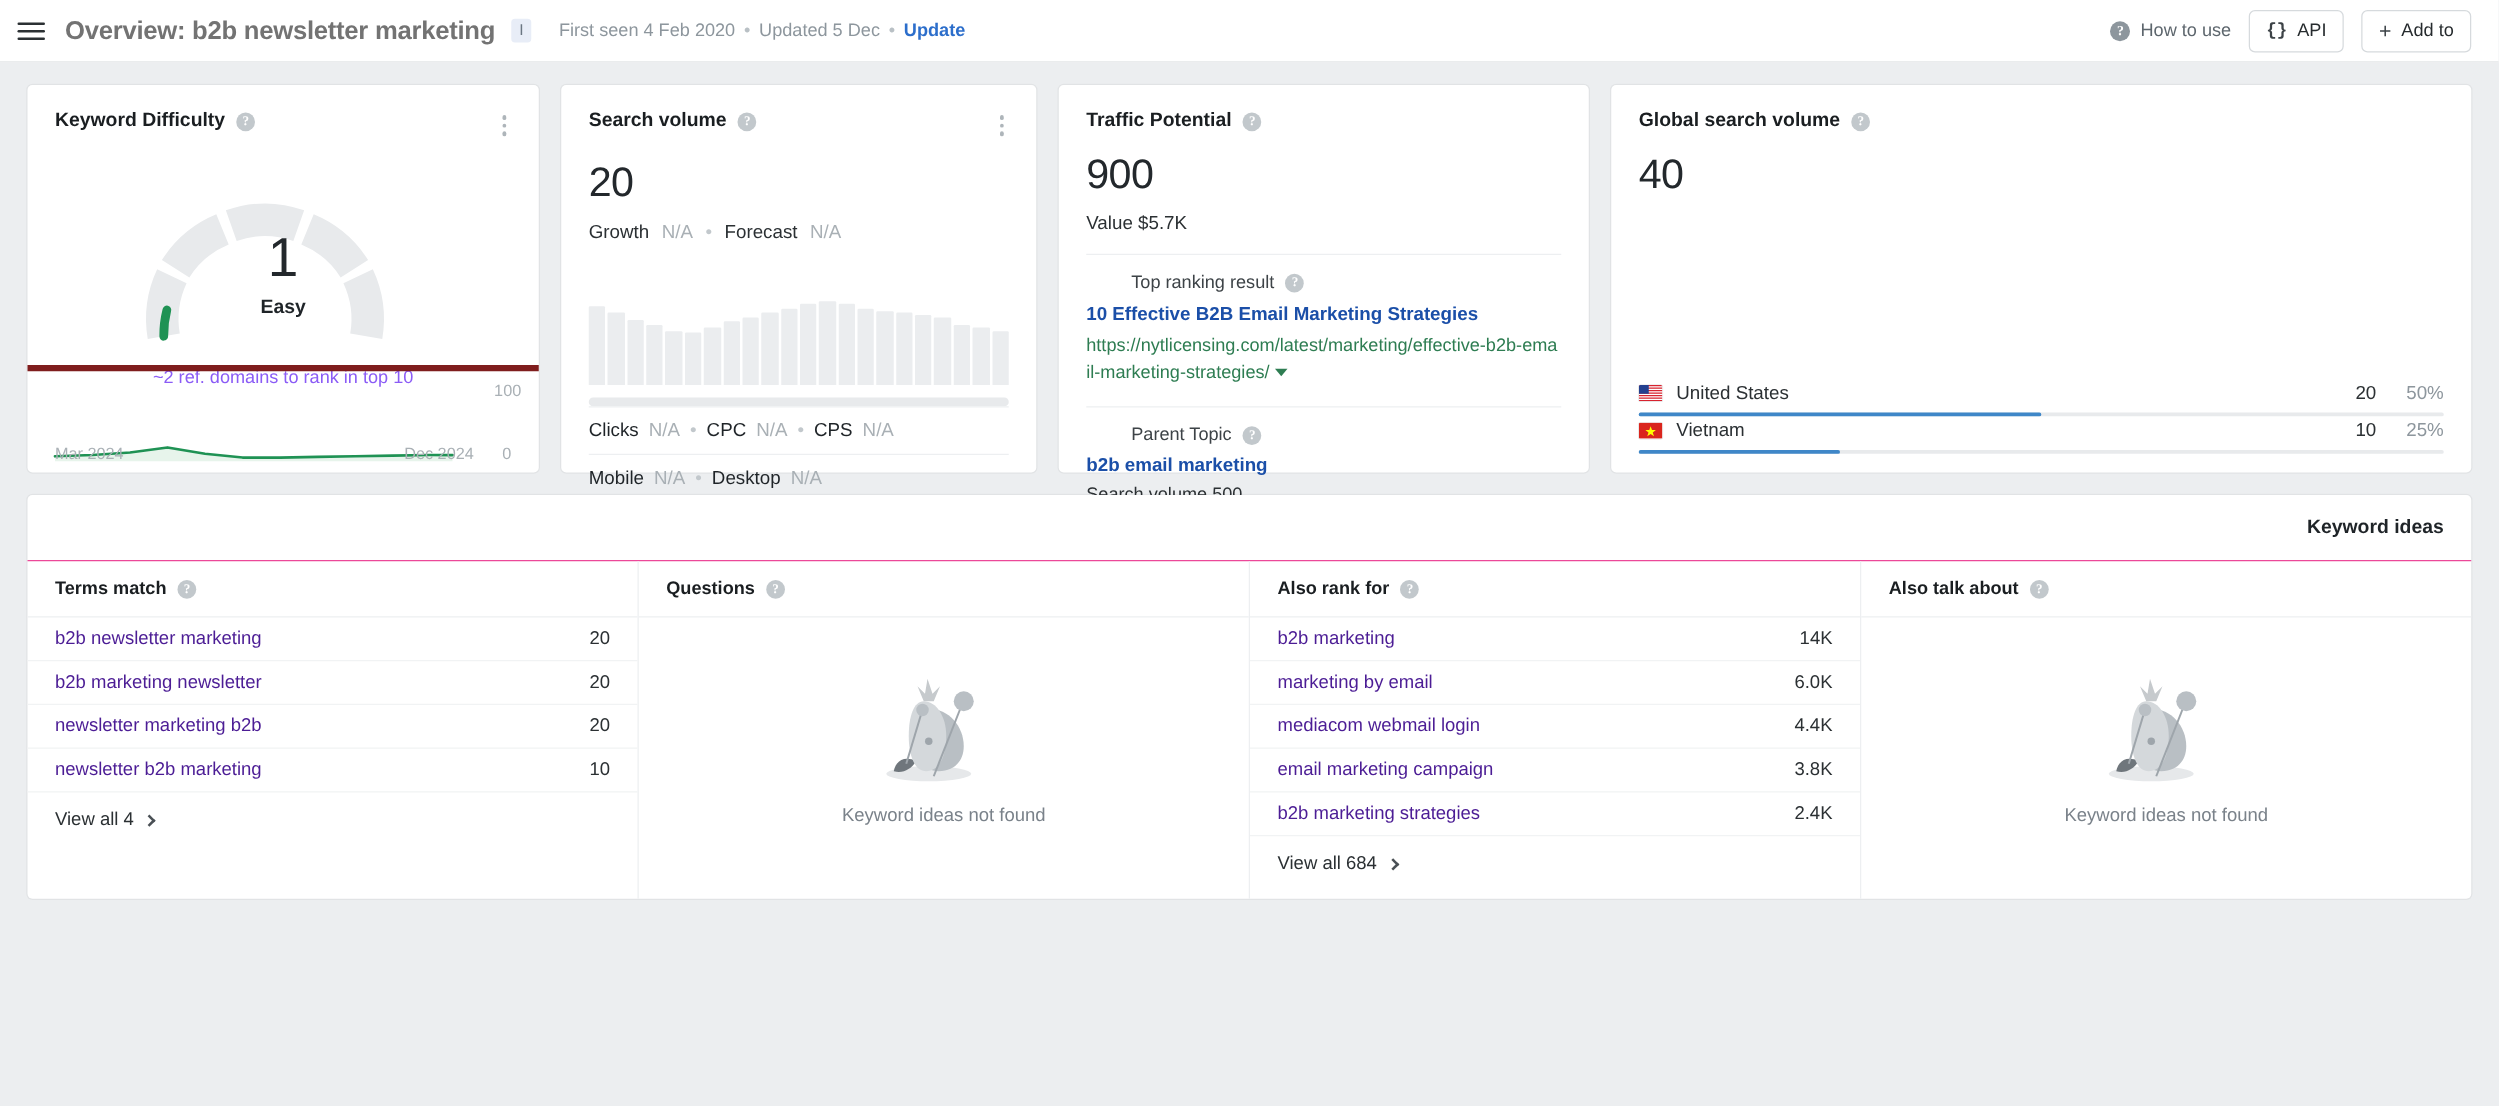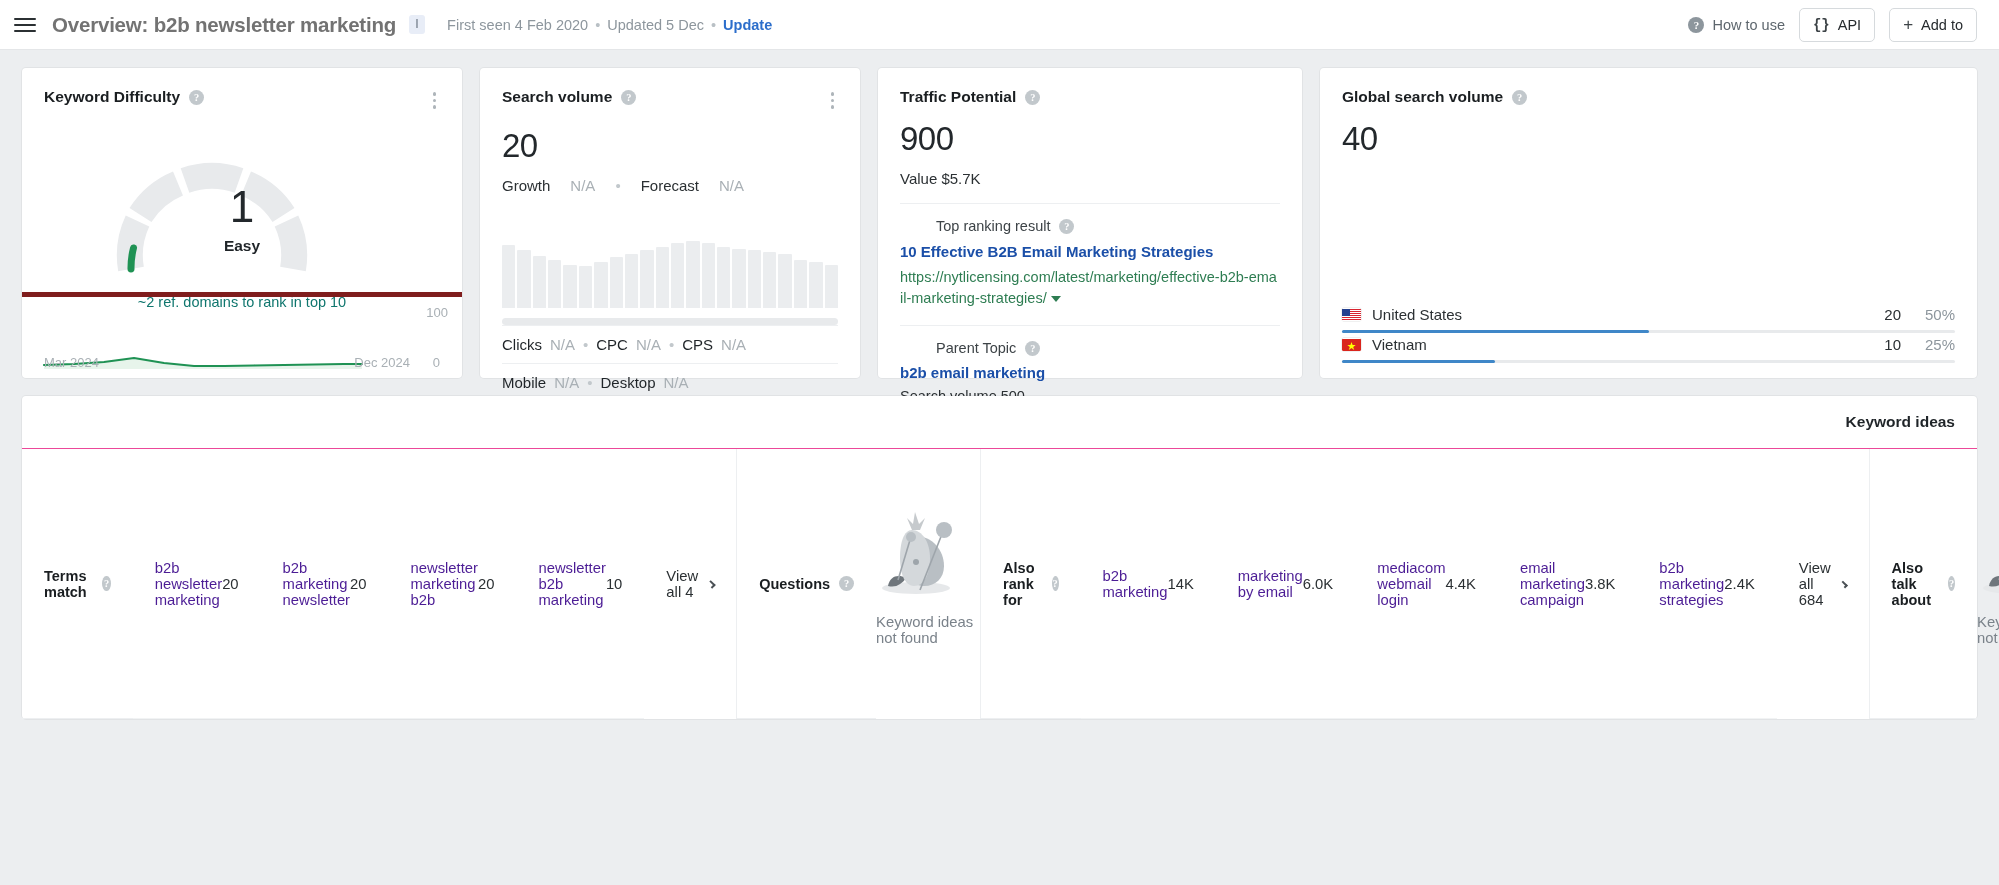--- a/index.html
+++ b/index.html
@@ -48,31 +48,31 @@
   .cards { display: flex; gap: 18px; padding: 18px 22px 0 22px; align-items: flex-start; }
   .card { background: #fff; border-radius: 4px; box-shadow: 0 0 0 1px rgba(0,0,0,0.045); }
   .card-pad { padding: 20px 22px 0 22px; }
   .card-title { display: flex; align-items: center; gap: 9px; font-size: 15.5px; font-weight: 700; color: #1a1e21; }
   .qmark-sm { width: 15px; height: 15px; border-radius: 50%; background: #c2c8cc; color: #fff;
     font-size: 10.5px; font-weight: 700; display: flex; align-items: center; justify-content: center;
     font-family: "Liberation Serif", serif; cursor: pointer; }
   .kebab { display: flex; flex-direction: column; gap: 3px; cursor: pointer; padding: 4px; }
   .kebab i { width: 3.5px; height: 3.5px; border-radius: 50%; background: #aeb5ba; display: block; }
   .bignum { font-size: 33px; font-weight: 400; color: #23282c; line-height: 1; margin-top: 16px; letter-spacing: -0.5px; }
-  .subline { margin-top: 15px; font-size: 15px; color: #2b3033; display: flex; align-items: center; gap: 20px; flex-wrap: wrap; }
+  .subline { margin-top: 15px; font-size: 15px; color: #2b3033; display: flex; align-items: center; gap: 10px; flex-wrap: wrap; }
   .na { color: #a9b0b5; }
   .sep { color: #c2c8cc; }
 
   
-  .card-kd { width: 440px; height: 310px; position: relative; }
+  .card-kd { width: 409px; height: 310px; position: relative; }
   .gauge-wrap { position: relative; height: 172px; margin-top: 4px; }
   .gauge-center { position: absolute; left: 0; right: 0; top: 68px; text-align: center; }
   .gauge-num { font-size: 44px; font-weight: 400; color: #23282c; line-height: 1; }
   .gauge-label { font-size: 15.5px; font-weight: 700; color: #1f2428; margin-top: 8px; }
-  .gauge-note { font-size: 14.5px; color: #0f766e; margin-top: 5px; text-align: center; }
+  .gauge-note { font-size: 14.5px; color: #8b5cf6; margin-top: 5px; text-align: center; }
   .kd-chart { position: absolute; left: 0; right: 0; bottom: 0; height: 86px; border-top: 5px solid #7f1d1d; }
   .kd-axis-100 { position: absolute; right: 14px; top: 8px; font-size: 13px; color: #a9b0b5; }
   .kd-axis-0 { position: absolute; right: 22px; bottom: 8px; font-size: 13px; color: #a9b0b5; }
   .kd-x-left { position: absolute; left: 22px; bottom: 8px; font-size: 13px; color: #a9b0b5; }
   .kd-x-right { position: absolute; right: 52px; bottom: 8px; font-size: 13px; color: #a9b0b5; }
 
   
   .card-sv { width: 380px; height: 310px; }
   .bars { height: 92px; display: flex; align-items: flex-end; gap: 2px; margin-top: 22px; }
   .bars .bar { flex: 1; background: #ebedef; border-radius: 1px 1px 0 0; }
@@ -104,21 +104,21 @@
   .c-val { color: #2b3033; margin-right: 14px; }
   .c-pct { color: #8d969d; width: 40px; text-align: right; }
   .c-track { height: 3px; background: #e8eaec; position: relative; border-radius: 2px; }
   .c-fill { position: absolute; left: 0; top: 0; bottom: 0; background: #3f87c8; border-radius: 2px; }
 
   
   .ideas { background: #fff; margin: 18px 22px 0 22px; border-radius: 4px;
     box-shadow: 0 0 0 1px rgba(0,0,0,0.045); }
   .ideas-head { padding: 17px 22px; font-size: 15.5px; font-weight: 700; border-bottom: 1px solid #ec4899; text-align: right; }
   .ideas-cols { display: flex; }
-  .ideas-col { flex: 1; border-right: 1px solid #edeff1; min-height: 270px; display: flex; flex-direction: row; }
+  .ideas-col { flex: 1; border-right: 1px solid #edeff1; min-height: 270px; display: flex; flex-direction: column; }
   .ideas-col:last-child { border-right: none; }
   .col-head { display: flex; align-items: center; gap: 9px; font-size: 14.5px; font-weight: 700;
     color: #1a1e21; padding: 14px 22px; border-bottom: 1px solid #edeff1; }
   .kw-row { display: flex; align-items: center; padding: 9px 22px; border-bottom: 1px solid #f1f3f4; font-size: 14.8px; }
   .kw-row:first-of-type { border-top: none; }
   .kw-name { flex: 1; color: #4c1d95; cursor: pointer; }
   .kw-vol { color: #2b3033; }
   .viewall { display: flex; align-items: center; gap: 9px; padding: 14px 22px;
     font-size: 14.8px; color: #2b3033; cursor: pointer; }
   .chev { display: inline-block; width: 7px; height: 7px; border-right: 2px solid #4a5055;

